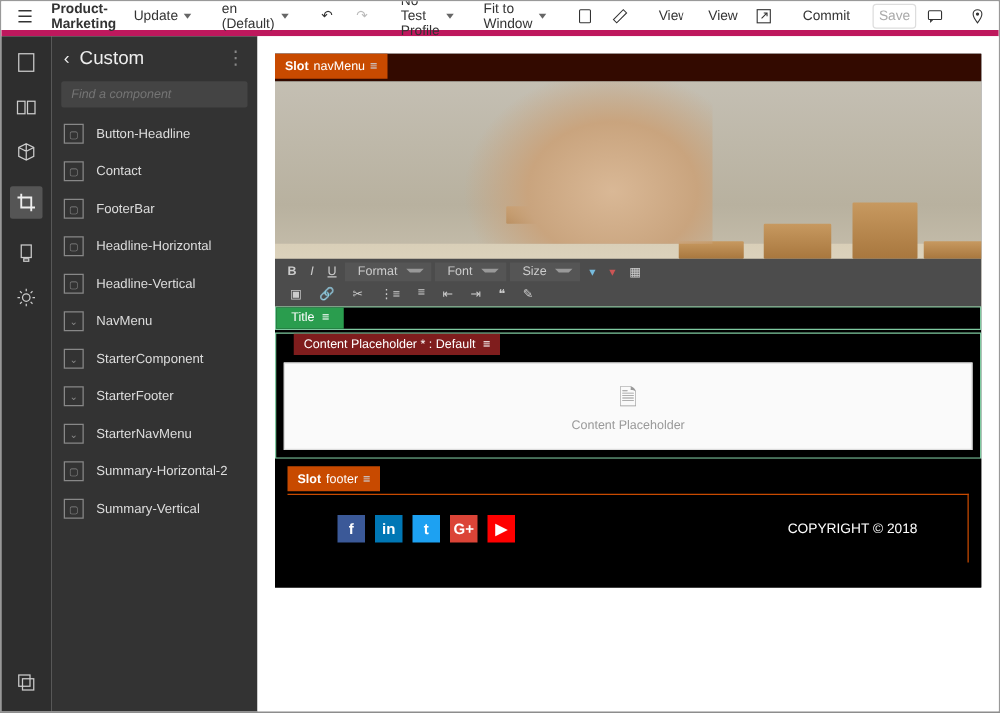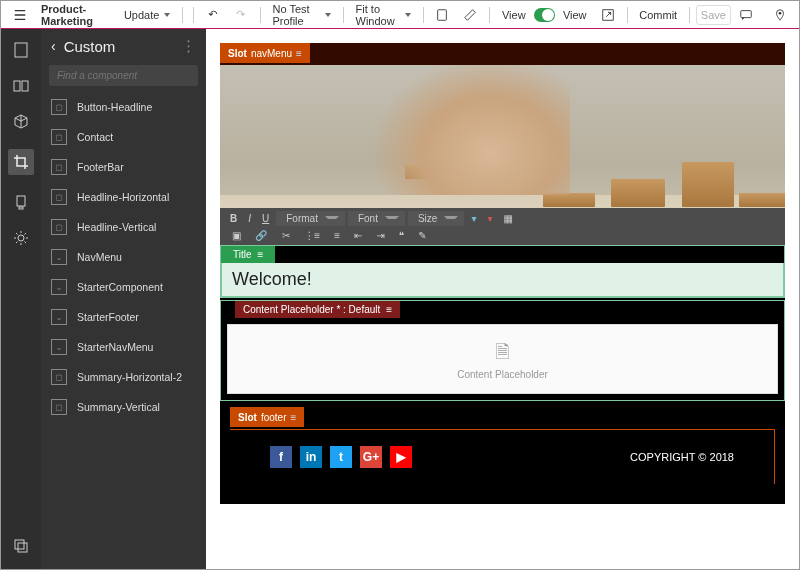--- a/index.html
+++ b/index.html
@@ -1,17 +1,17 @@
 <!DOCTYPE html>
 <html><head>
 <meta charset="utf-8">
 <style>
 *{box-sizing:border-box;margin:0;padding:0;font-family:Arial,Helvetica,sans-serif}
 body{width:800px;height:570px;overflow:hidden;background:#fff;border:1px solid #999;font-size:11px;color:#333}
-.toolbar{height:28px;display:flex;align-items:center;padding:0 6px;border-bottom:1px solid #be185d;gap:2px;background:#fff}
+.toolbar{height:28px;display:flex;align-items:center;padding:0 6px;border-bottom:5px solid #be185d;gap:2px;background:#fff}
 .tb-btn{display:flex;align-items:center;gap:3px;padding:2px 6px;cursor:pointer;font-size:11px;position:relative}
 .tb-btn.bold{font-weight:bold}
 .caret{width:0;height:0;border-left:3px solid transparent;border-right:3px solid transparent;border-top:4px solid #666;margin-left:2px}
 .tb-sep{width:1px;height:16px;background:#ccc;margin:0 4px}
 .icon-sm{width:14px;height:14px;display:inline-flex;align-items:center;justify-content:center}
 .toggle{width:30px;height:14px;background:#2a9d4e;border-radius:7px;position:relative}
 .toggle::after{content:"";position:absolute;width:12px;height:12px;background:#fff;border-radius:50%;top:1px;right:1px}
 .save-btn{padding:3px 4px;border:1px solid #ddd;border-radius:3px;color:#aaa;font-size:11px}
 .main{display:flex;height:542px}
 .leftbar{width:40px;background:#2e2e2e;display:flex;flex-direction:column;align-items:center;padding-top:12px;gap:18px}
@@ -70,20 +70,24 @@
       </span>
     </div>
   <div class="tb-btn bold">
       <span>Product-Marketing</span>
     </div>
   <div class="tb-btn">
       <span>Update</span>
       <span class="caret"></span>
     </div>
   <div class="tb-sep"></div>
+  <div class="tb-btn">
+      <span>en (Default)</span>
+      <span class="caret"></span>
+    </div>
   <div class="tb-sep"></div>
   <div class="tb-btn">
       <span class="icon-sm">↶</span>
     </div>
   <div class="tb-btn" style="color:#bbb">
       <span class="icon-sm">↷</span>
     </div>
   <div class="tb-sep"></div>
   <div class="tb-btn">
       <span>No Test Profile</span>
@@ -297,21 +301,20 @@
             <span>❝</span>
             <span>✎</span>
           </div>
         </div>
       </div>
       <div class="title-section">
         <div class="title-tab">
             <span>Title</span>
             <span>≡</span>
           </div>
-        <div class="title-body"><span>Welcome!</span></div>
       </div>
       <div class="cp-section">
         <div class="cp-tab">
             <span>Content Placeholder  * : Default</span>
             <span>≡</span>
           </div>
         <div class="cp-body">
           <span style="font-size:18px">🗎</span>
           <span>Content Placeholder</span>
         </div>

